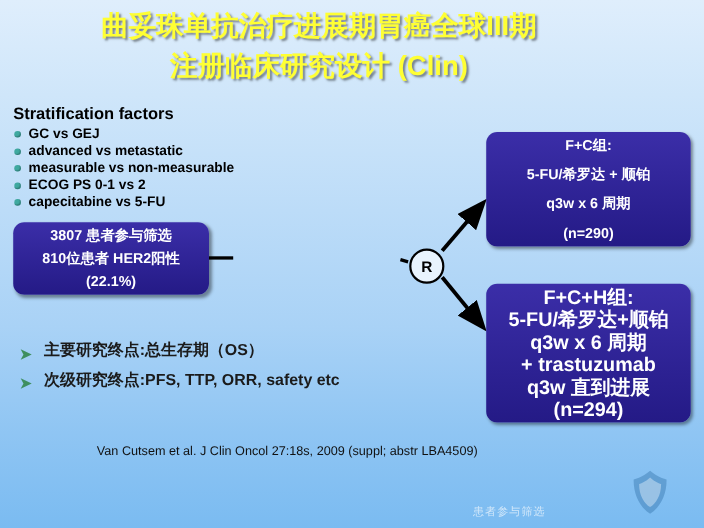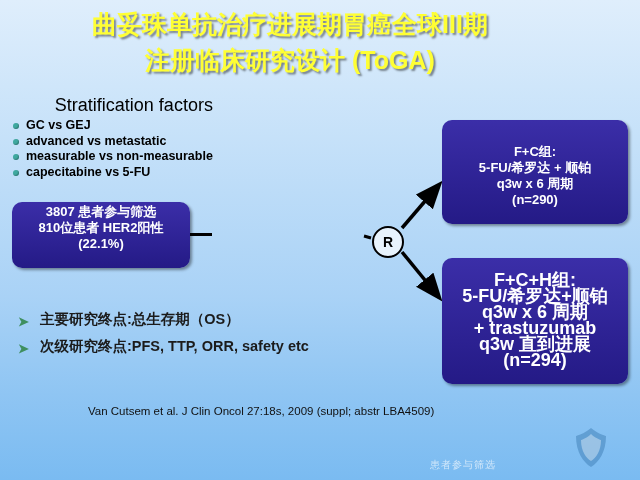--- a/index.html
+++ b/index.html
@@ -33,24 +33,23 @@
   }
   .title .line2 { font-size: 25px; }
 
   .strat {
     position: absolute;
     left: 12px;
     top: 95px;
     color: #000;
   }
   .strat-title {
-    font-weight: normal;
-    font-size: 18px;
+    font-weight: bold;
+    font-size: 15px;
     margin-bottom: 2px;
-    text-align: right;
   }
   .strat ul {
     list-style: none;
     margin: 0;
     padding: 0;
   }
   .strat li {
     position: relative;
     font-size: 12.5px;
     font-weight: bold;
@@ -72,23 +71,23 @@
     position: absolute;
     background: #2a1f8f;
     background: linear-gradient(to bottom, #3b2ea8 0%, #241a86 100%);
     border-radius: 10px;
     color: #ffffff;
     font-weight: bold;
     text-align: center;
     box-shadow: 2px 2px 3px rgba(0,0,0,0.4);
     display: flex;
     align-items: center;
-    justify-content: flex-end;
+    justify-content: space-between;
     flex-direction: column;
-    padding: 16px;
+    padding: 4px;
     box-sizing: border-box;
   }
   .box div { line-height: 16px; }
 
   #box-screen {
     left: 12px;
     top: 202px;
     width: 178px;
     height: 66px;
     font-size: 13px;
@@ -214,29 +213,30 @@
     opacity: 0.75;
   }
 </style>
 </head>
 <body>
 
 <div id="slide">
 
   <div class="title">
     <div>曲妥珠单抗治疗进展期胃癌全球III期</div>
-    <div class="line2">注册临床研究设计 (ToGA)</div>
+    <div class="line2">注册临床研究设计 (Clin)</div>
   </div>
 
   <div class="strat">
     <div class="strat-title">Stratification factors</div>
     <ul>
       <li><span class="bullet"></span><span>GC vs GEJ</span></li>
       <li><span class="bullet"></span><span>advanced vs metastatic</span></li>
       <li><span class="bullet"></span><span>measurable vs non-measurable</span></li>
+      <li><span class="bullet"></span><span>ECOG PS 0-1 vs 2</span></li>
       <li><span class="bullet"></span><span>capecitabine vs 5-FU</span></li>
     </ul>
   </div>
 
   <div class="box" id="box-screen">
     <div>3807 患者参与筛选</div>
     <div>810位患者 HER2阳性</div>
     <div>(22.1%)</div>
   </div>
 

